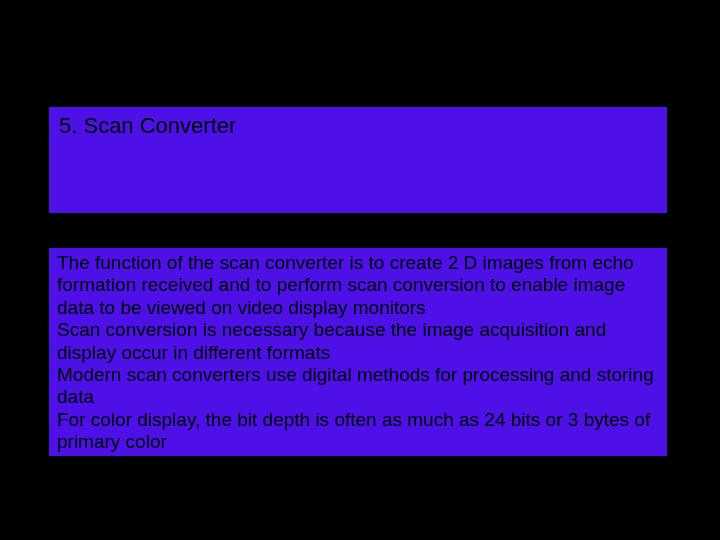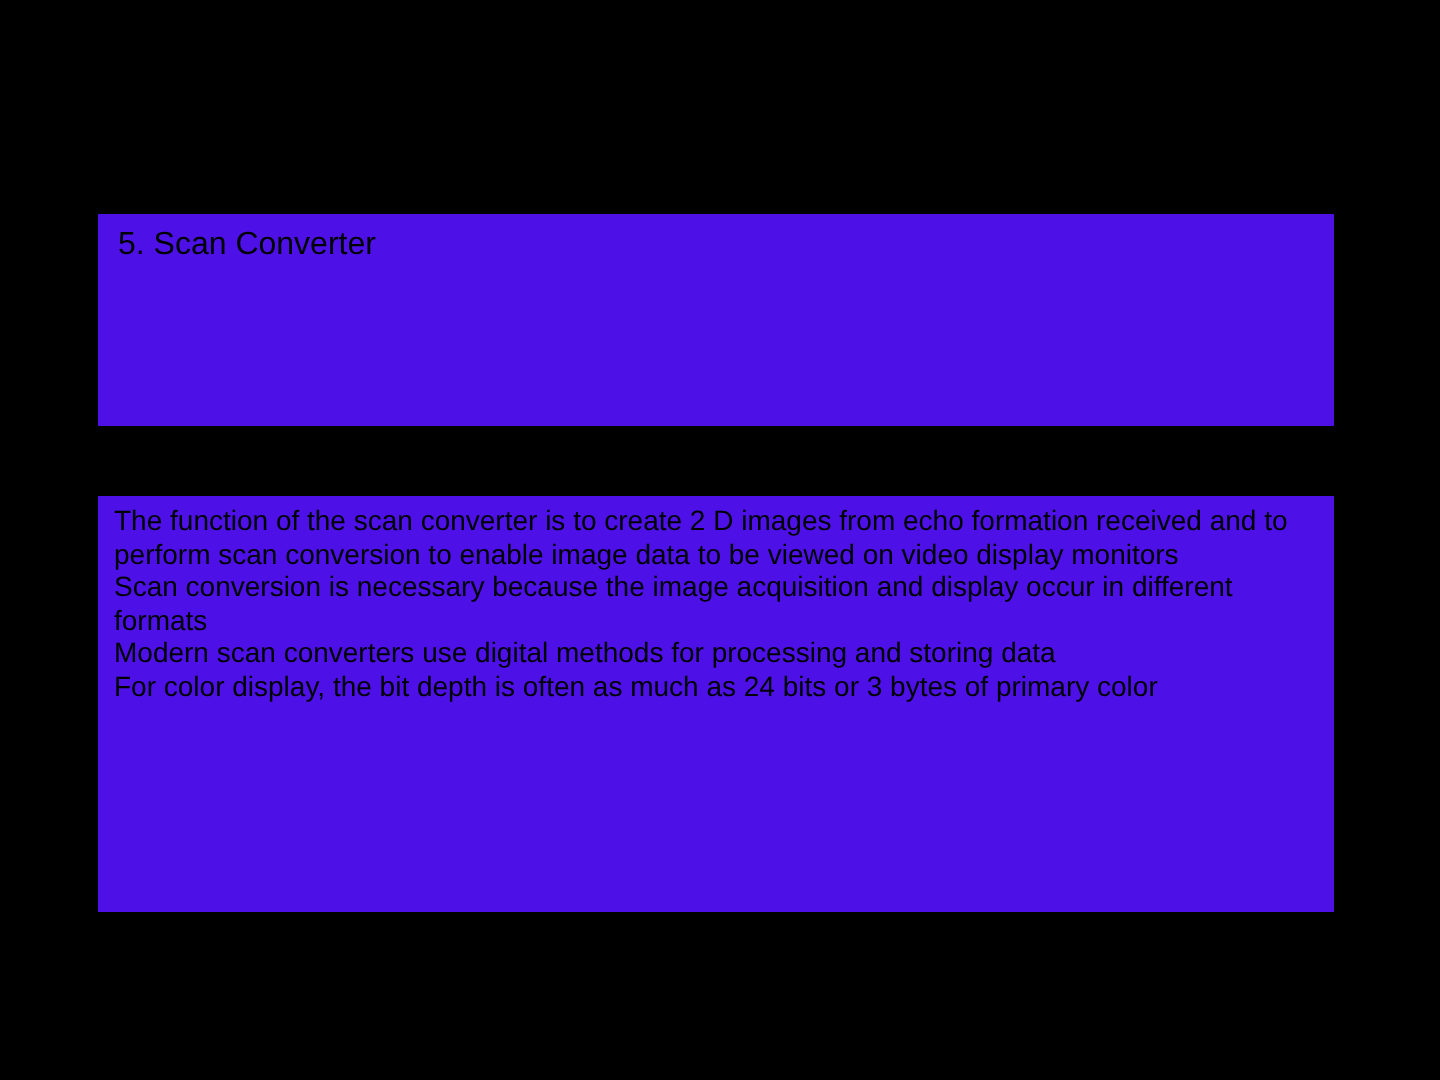--- a/index.html
+++ b/index.html
@@ -15,37 +15,37 @@
     left: 48px;
     top: 106px;
     width: 620px;
     height: 108px;
     background: #4d11e8;
     border: 1px solid #000000;
     padding: 6px 10px;
   }
   .title-text {
     color: #000000;
-    font-size: 16px;
+    font-size: 22px;
     font-weight: normal;
     line-height: 1.2;
   }
   .body-box {
     position: absolute;
     left: 48px;
     top: 247px;
     width: 620px;
     height: 210px;
     background: #4d11e8;
     border: 1px solid #000000;
     padding: 4px 8px;
   }
   .body-text {
     color: #000000;
-    font-size: 14px;
+    font-size: 19px;
     line-height: 1.18;
     font-weight: normal;
   }
 </style>
 </head>
 <body>
 
 <div class="title-box">
   <div class="title-text">5. Scan Converter</div>
 </div>

